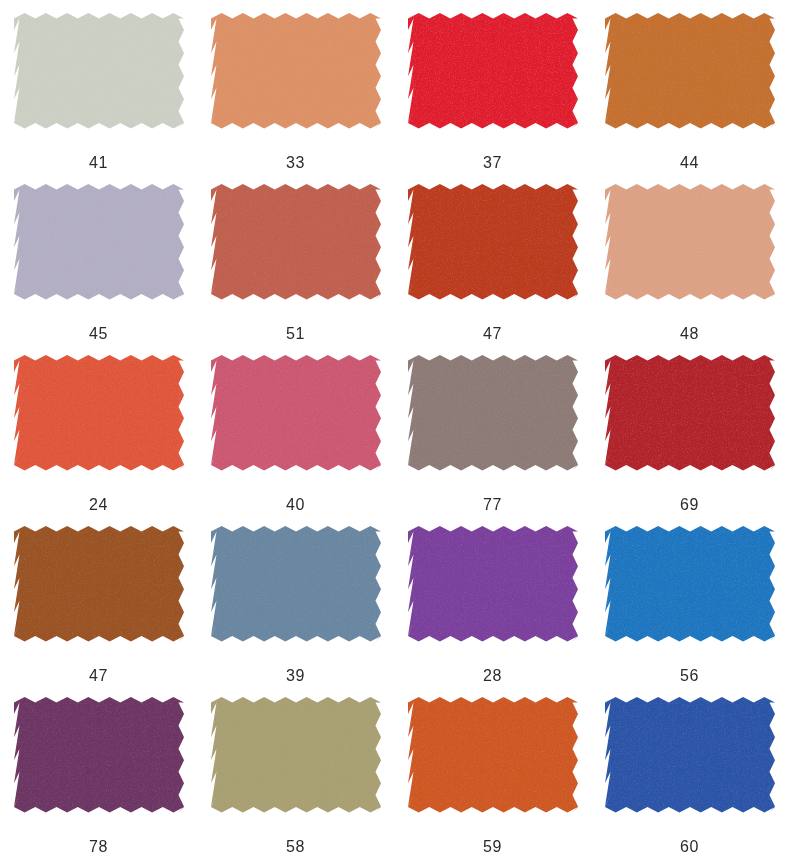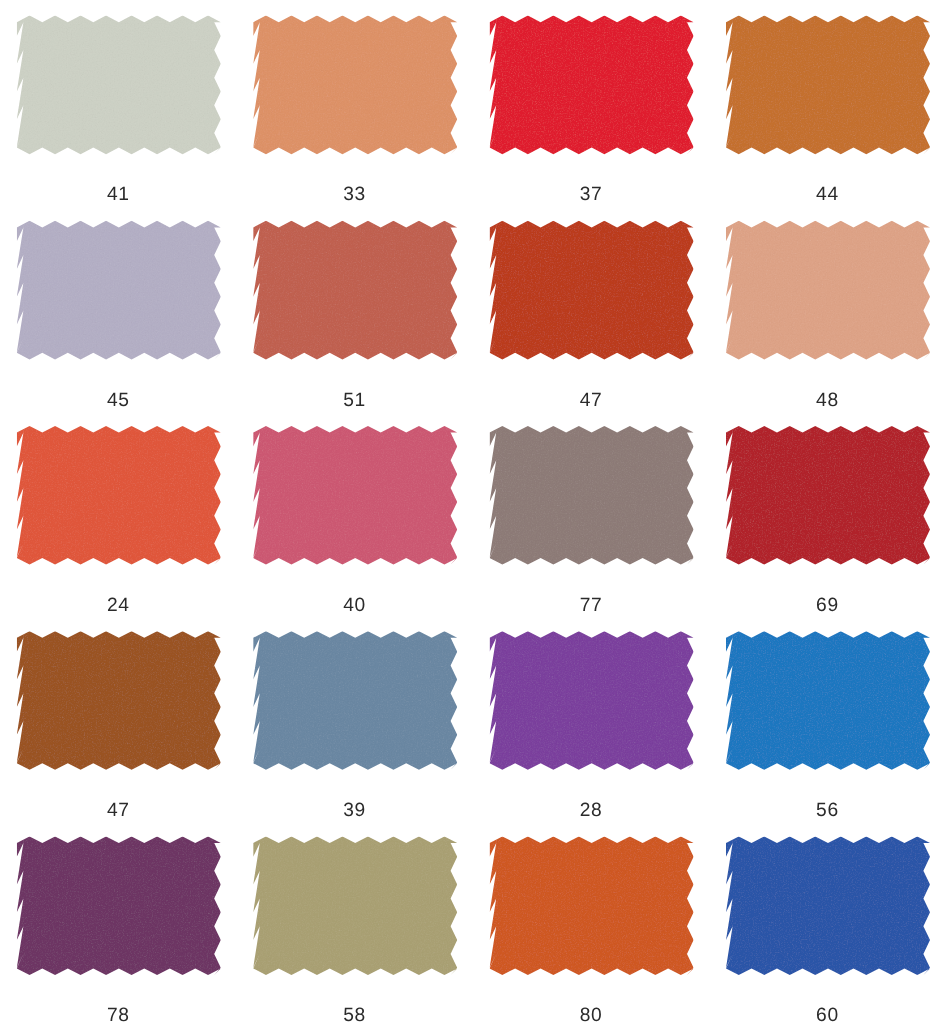--- a/index.html
+++ b/index.html
@@ -269,21 +269,21 @@
       <div class="swatch-label">58</div>
     </div>
     <div class="swatch-cell">
       <div class="swatch-figure">
         <div class="swatch-chip">
           <svg viewBox="0 0 170 121" xmlns="http://www.w3.org/2000/svg">
             <path d="M0.00,5.50L10.63,0.00L21.25,5.50L31.88,0.00L42.50,5.50L53.13,0.00L63.75,5.50L74.38,0.00L85.00,5.50L95.63,0.00L106.25,5.50L116.88,0.00L127.50,5.50L138.13,0.00L148.75,5.50L159.38,0.00L170.00,5.50L164.50,5.50L170.00,17.05L164.50,28.60L170.00,40.15L164.50,51.70L170.00,63.25L164.50,74.80L170.00,86.35L164.50,97.90L170.00,109.45L164.50,115.50L170.00,110.00L159.38,115.50L148.75,110.00L138.13,115.50L127.50,110.00L116.88,115.50L106.25,110.00L95.63,115.50L85.00,110.00L74.38,115.50L63.75,110.00L53.13,115.50L42.50,110.00L31.88,115.50L21.25,110.00L10.63,115.50L0.00,110.00L5.50,97.90L0.00,109.45L5.50,74.80L0.00,86.35L5.50,51.70L0.00,63.25L5.50,28.60L0.00,40.15L5.50,5.50L0.00,17.05Z" fill="#cf5822" filter="url(#fabricGrain)"></path>
           </svg>
         </div>
       </div>
-      <div class="swatch-label">80</div>
+      <div class="swatch-label">59</div>
     </div>
     <div class="swatch-cell">
       <div class="swatch-figure">
         <div class="swatch-chip">
           <svg viewBox="0 0 170 121" xmlns="http://www.w3.org/2000/svg">
             <path d="M0.00,5.50L10.63,0.00L21.25,5.50L31.88,0.00L42.50,5.50L53.13,0.00L63.75,5.50L74.38,0.00L85.00,5.50L95.63,0.00L106.25,5.50L116.88,0.00L127.50,5.50L138.13,0.00L148.75,5.50L159.38,0.00L170.00,5.50L164.50,5.50L170.00,17.05L164.50,28.60L170.00,40.15L164.50,51.70L170.00,63.25L164.50,74.80L170.00,86.35L164.50,97.90L170.00,109.45L164.50,115.50L170.00,110.00L159.38,115.50L148.75,110.00L138.13,115.50L127.50,110.00L116.88,115.50L106.25,110.00L95.63,115.50L85.00,110.00L74.38,115.50L63.75,110.00L53.13,115.50L42.50,110.00L31.88,115.50L21.25,110.00L10.63,115.50L0.00,110.00L5.50,97.90L0.00,109.45L5.50,74.80L0.00,86.35L5.50,51.70L0.00,63.25L5.50,28.60L0.00,40.15L5.50,5.50L0.00,17.05Z" fill="#2b55a8" filter="url(#fabricGrain)"></path>
           </svg>
         </div>
       </div>
       <div class="swatch-label">60</div>

